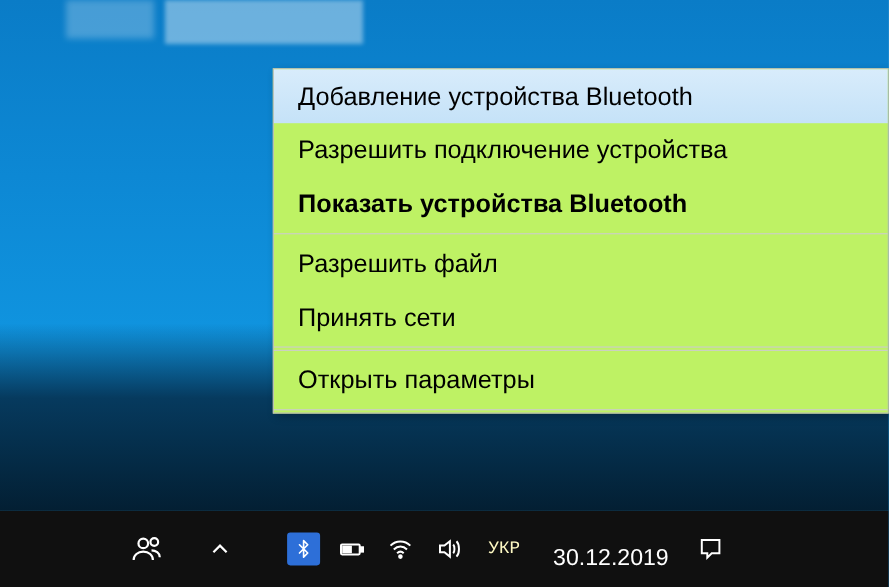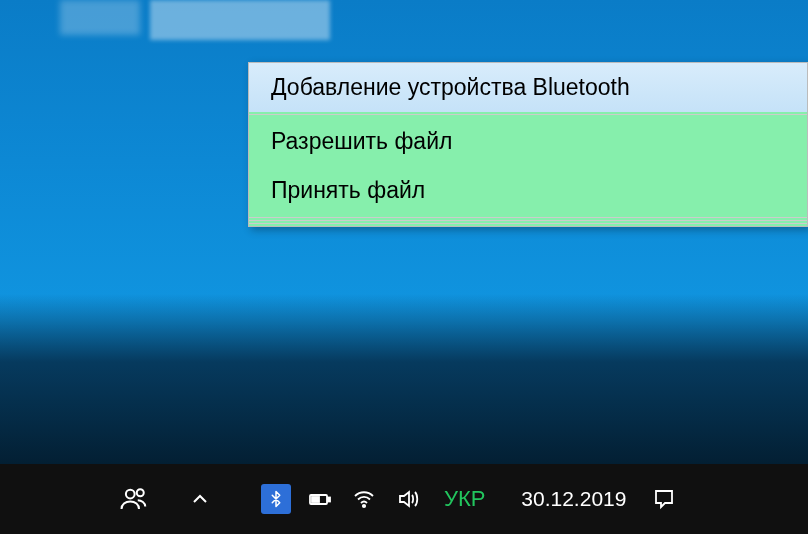--- a/index.html
+++ b/index.html
@@ -44,21 +44,21 @@
       left: 0;
       right: 0;
       height: 170px;
       background: linear-gradient(180deg, transparent 0%, #063a5e 40%, #031f33 100%);
     }
     .context-menu {
       position: absolute;
       top: 62px;
       left: 248px;
       right: 0;
-      background: #86efac;
+      background: #bef264;
       border: 1px solid #bbb;
       box-shadow: 3px 3px 8px rgba(0,0,0,0.3);
     }
     .menu-item {
       padding: 9px 22px;
       font-size: 23px;
       color: #000;
       cursor: default;
       line-height: 1.35;
     }
@@ -120,27 +120,28 @@
       border-radius: 3px;
       display: flex;
       align-items: center;
       justify-content: center;
     }
     .bluetooth-tray svg {
       width: 18px;
       height: 22px;
     }
     .lang-indicator {
-      font-size: 22px;
-      color: #22c55e;
+      font-size: 16px;
+      color: #fef9c3;
       padding: 0 10px;
+      font-family: Liberation Mono, monospace;
     }
     .datetime {
       display: flex;
-      flex-direction: row;
+      flex-direction: column;
       align-items: center;
       justify-content: center;
       font-size: 21px;
       color: #fff;
       padding: 0 12px;
       line-height: 1.1;
     }
     .datetime .time-row {
       height: 18px;
       overflow: hidden;
@@ -152,25 +153,28 @@
 <body>
 
 <div class="desktop">
   <div class="light-beam"></div>
   <div class="light-beam2"></div>
   <div class="dark-band"></div>
 </div>
 
 <div class="context-menu">
   <div class="menu-item highlighted">Добавление устройства Bluetooth</div>
+  <div class="menu-item">Разрешить подключение устройства</div>
+  <div class="menu-item bold">Показать устройства Bluetooth</div>
   <div class="menu-separator"></div>
   <div class="menu-item">Разрешить файл</div>
-  <div class="menu-item">Принять файл</div>
-  <div class="menu-separator"></div>
-  <div class="menu-separator"></div>
+  <div class="menu-item">Принять сети</div>
+  <div class="menu-separator"></div>
+  <div class="menu-separator"></div>
+  <div class="menu-item">Открыть параметры</div>
   <div class="menu-separator"></div>
 </div>
 
 <div class="taskbar">
   <div class="taskbar-left">
     <div class="tray-icon people-icon">
       <svg viewBox="0 0 24 24" fill="none" stroke="#fff" stroke-width="1.6">
         <circle cx="9" cy="8" r="3.5"></circle>
         <path d="M2 20c0-3.5 3-6 7-6s7 2.5 7 6"></path>
         <circle cx="17" cy="7" r="2.8"></circle>

